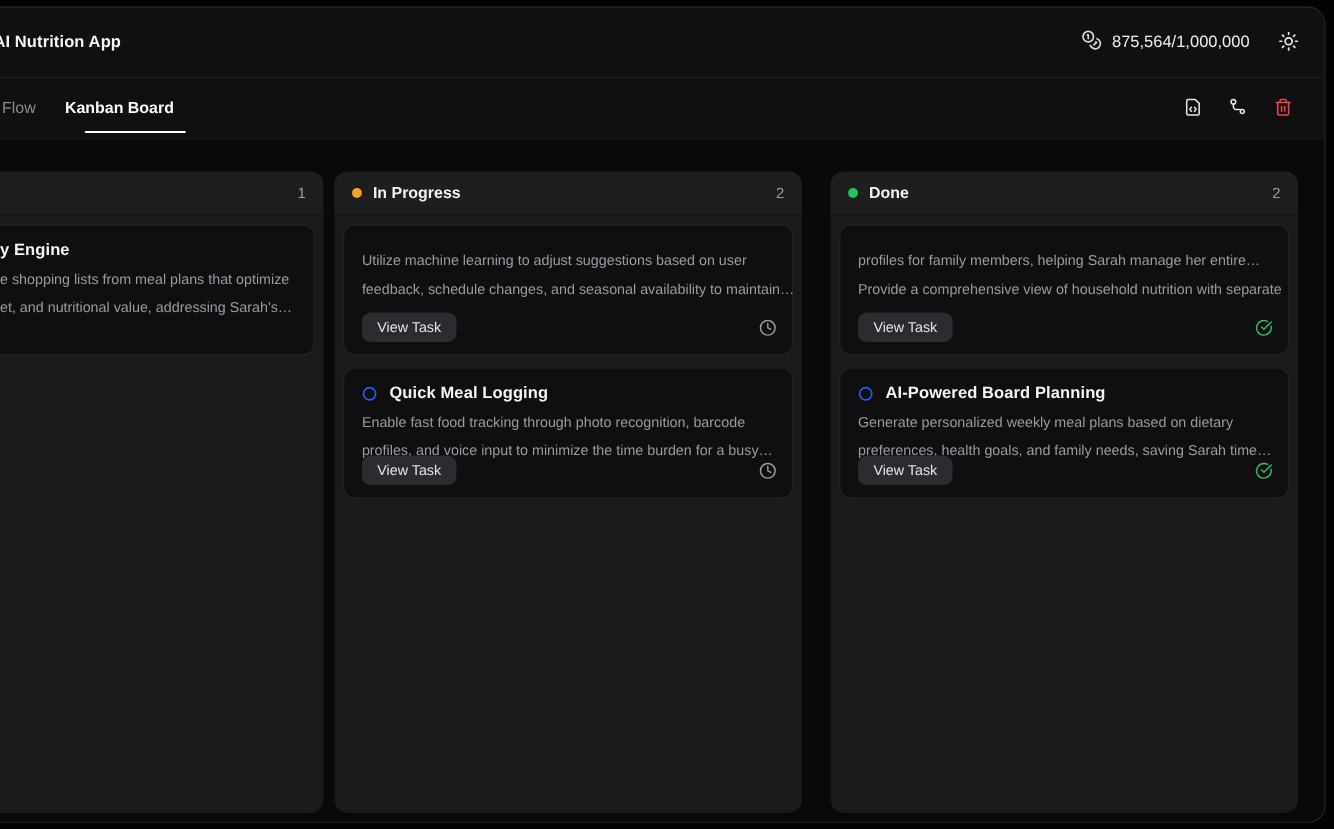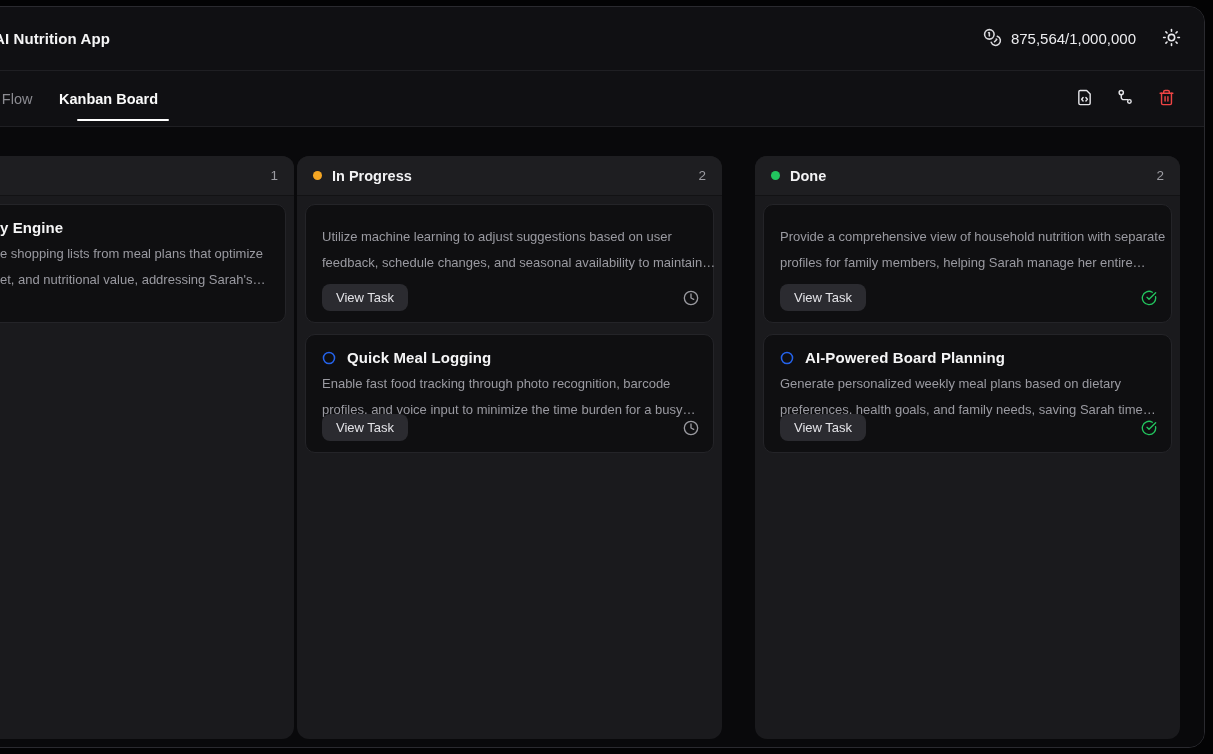--- a/index.html
+++ b/index.html
@@ -45,21 +45,21 @@
   .tab-actions{position:absolute;right:29px;top:0;height:100%;display:flex;align-items:center;gap:24px;}
   .tab-actions svg{width:17px;height:17px;stroke:#e4e4e8;}
   .tab-actions .danger svg{stroke:#ef4444;}
   
   .board{position:absolute;left:0;top:120px;width:100%;height:626px;background:#09090b;}
   .column{
     position:absolute;top:29px;width:425px;height:583px;
     background:#1a1a1d;border-radius:12px;overflow:hidden;box-sizing:border-box;
   }
   .col-todo{left:-130px;}
-  .col-inprogress{left:298px;}
+  .col-inprogress{left:305px;}
   .col-done{left:756px;}
   .col-header{
     height:40px;background:#1e1e21;border-bottom:1px solid #121214;
     display:flex;align-items:center;gap:10px;padding:0 16px;box-sizing:border-box;
   }
   .dot{width:9px;height:9px;border-radius:50%;flex:0 0 auto;}
   .dot-amber{background:#f5a623;}
   .dot-green{background:#22c55e;}
   .col-title{color:#f2f2f4;font-size:14.5px;font-weight:700;}
   .col-count{margin-left:auto;color:#9c9ca2;font-size:13.5px;font-weight:500;}
@@ -231,22 +231,22 @@
 
       <section class="column col-done">
         <div class="col-header">
           <span class="dot dot-green"></span>
           <span class="col-title">Done</span>
           <span class="col-count">2</span>
         </div>
         <div class="col-body">
 
           <article class="card">
+            <p class="card-desc">profiles for family members, helping Sarah manage her entire…</p>
             <p class="card-desc">Provide a comprehensive view of household nutrition with separate</p>
-            <p class="card-desc">profiles for family members, helping Sarah manage her entire…</p>
             <div class="card-footer">
               <button class="view-task">View Task</button>
               <span class="status-ico status-check">
                 <svg viewBox="0 0 24 24" fill="none" stroke-width="2" stroke-linecap="round" stroke-linejoin="round">
                     <path d="M21.801 10A10 10 0 1 1 17 3.335"></path>
                     <path d="m9 11 3 3L22 4"></path>
                   </svg>
               </span>
             </div>
           </article>

